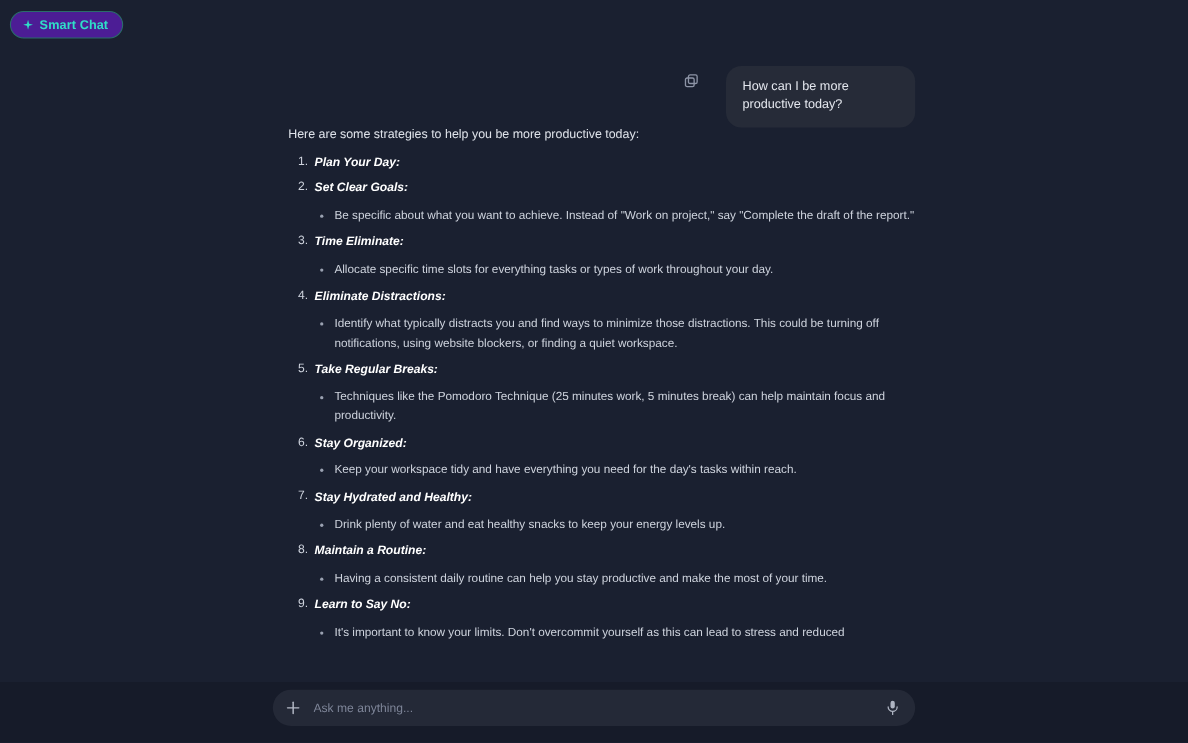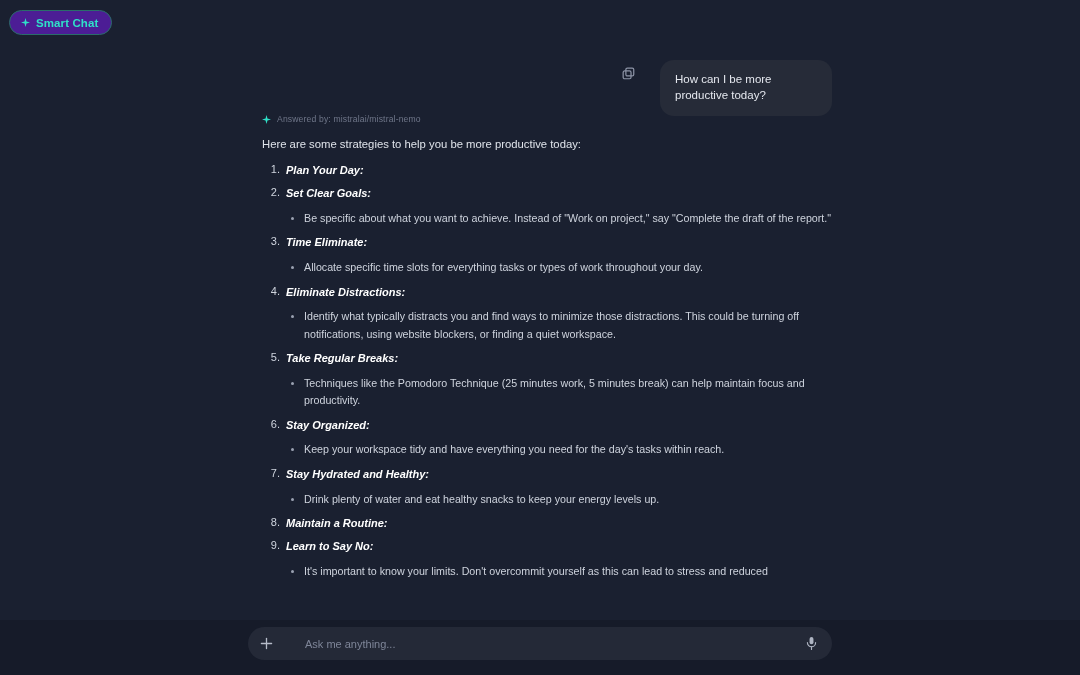--- a/index.html
+++ b/index.html
@@ -178,21 +178,20 @@
     left: 248px;
     top: 7px;
     width: 584px;
     height: 33px;
     background: #242937;
     border-radius: 17px;
     display: flex;
     align-items: center;
     padding: 0 14px 0 12px;
     cursor: text;
-    gap: 20px;
   }
   .plus-icon {
     width: 13px;
     height: 13px;
     color: #b6bcc9;
     flex: none;
     cursor: pointer;
   }
   .plus-icon svg { display: block; width: 100%; height: 100%; }
 
@@ -236,28 +235,20 @@
       <svg viewBox="0 0 16 16" fill="none" stroke="currentColor" stroke-width="1.3">
         <rect x="5.2" y="2.2" width="8.4" height="8.4" rx="1.6"></rect>
         <rect x="2.3" y="5.2" width="8.4" height="8.4" rx="1.6"></rect>
       </svg>
     </span>
     <div class="user-bubble">How can I be more productive today?</div>
   </div>
 
   <div class="answer-block">
 
-    <div class="answered-by">
-      <span class="sparkle">
-        <svg viewBox="0 0 10 10">
-            <path fill="currentColor" d="M5 0 L6.05 3.95 L10 5 L6.05 6.05 L5 10 L3.95 6.05 L0 5 L3.95 3.95 Z"></path>
-          </svg>
-      </span>
-      <span class="text">Answered by: mistralai/mistral-nemo</span>
-    </div>
 
     <div class="intro">Here are some strategies to help you be more productive today:</div>
 
     <ol class="steps">
       <li>
         <div class="step-title">Plan Your Day:</div>
       </li>
       <li>
         <div class="step-title">Set Clear Goals:</div>
         <ul class="subs">
@@ -289,20 +280,23 @@
         </ul>
       </li>
       <li>
         <div class="step-title">Stay Hydrated and Healthy:</div>
         <ul class="subs">
           <li>Drink plenty of water and eat healthy snacks to keep your energy levels up.</li>
         </ul>
       </li>
       <li>
         <div class="step-title">Maintain a Routine:</div>
+        <ul class="subs">
+          <li>Having a consistent daily routine can help you stay productive and make the most of your time.</li>
+        </ul>
       </li>
       <li>
         <div class="step-title">Learn to Say No:</div>
         <ul class="subs">
           <li>It's important to know your limits. Don't overcommit yourself as this can lead to stress and reduced</li>
         </ul>
       </li>
     </ol>
   </div>
 </div>

